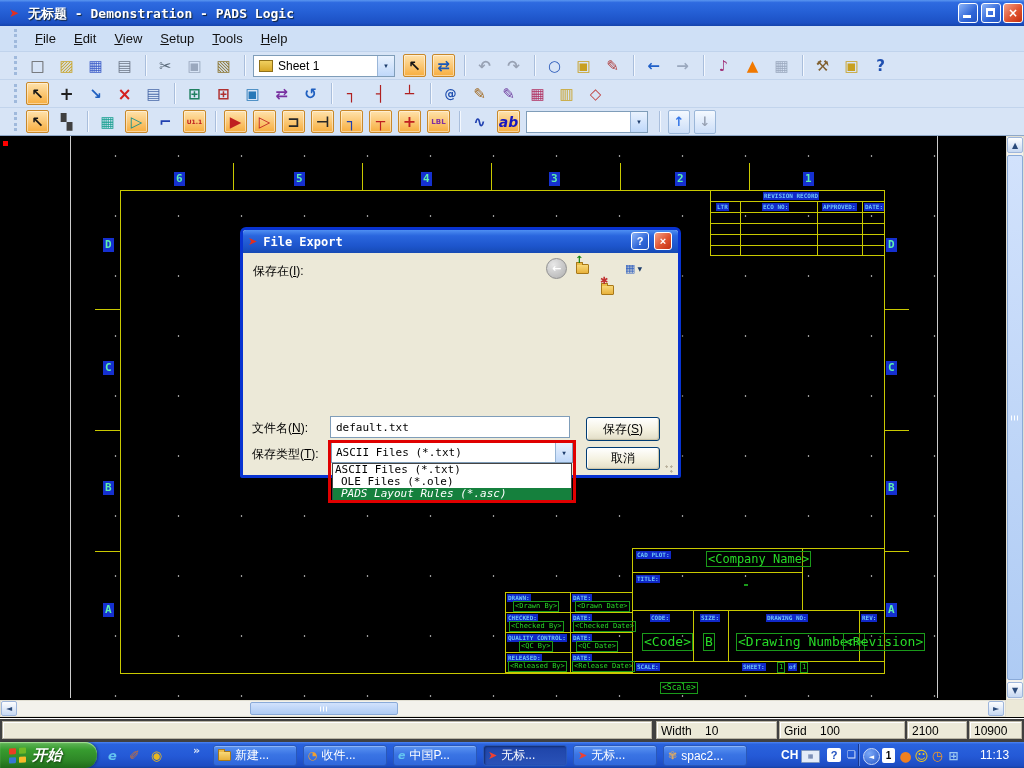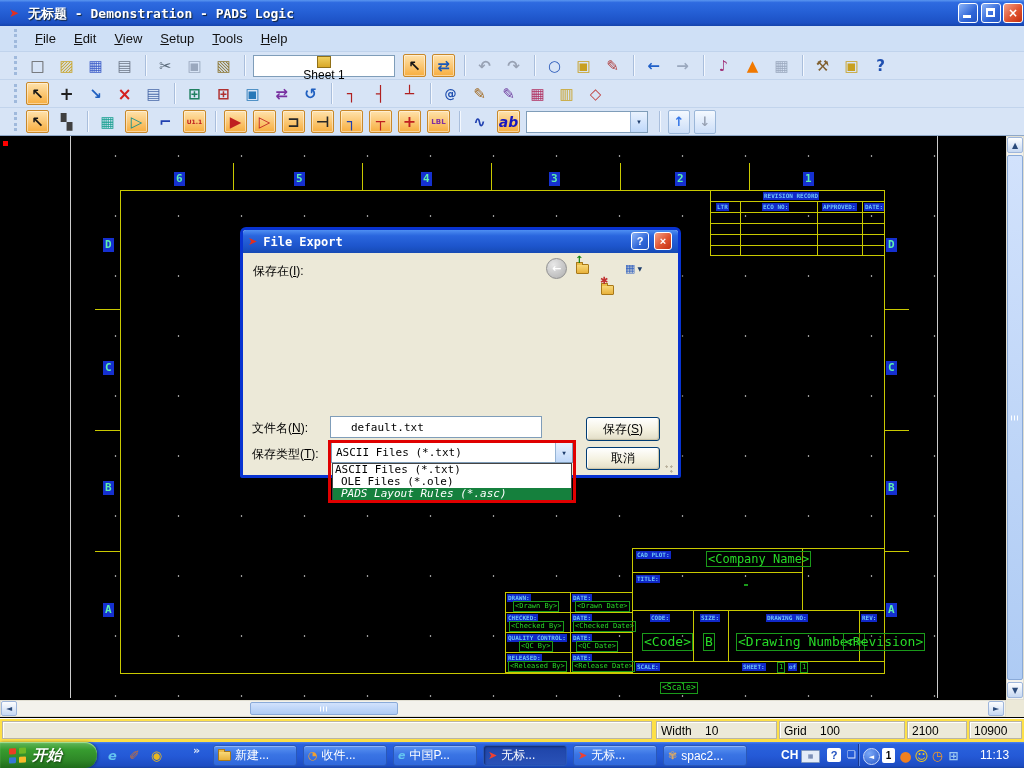--- a/index.html
+++ b/index.html
@@ -24,21 +24,21 @@
   .trow{position:absolute;left:0;width:1024px;height:28px;background:#D7E4F6;border-bottom:1px solid #C2D4EC;display:flex;align-items:center;padding-left:14px;box-sizing:border-box;}
   #tbrow1{top:52px;} #tbrow2{top:80px;} #tbrow3{top:108px;border-bottom:1px solid #8FA8C8;}
   .tb{width:23px;height:23px;display:flex;align-items:center;justify-content:center;
       font:15px "DejaVu Sans",sans-serif;margin-right:6px;border-radius:2px;box-sizing:border-box;flex:none;}
   .tb.hl{background:linear-gradient(180deg,#FFE2AC,#F7AE3F);border:1px solid #C8882A;box-shadow:inset 0 0 0 1px rgba(255,255,255,.45);}
   .tsep{width:1px;height:21px;background:#A9BEDC;box-shadow:1px 0 0 #F4F8FE;margin:0 8px 0 3px;flex:none;}
   .scombo{height:22px;background:#fff;border:1px solid #7F9DB9;display:flex;align-items:center;margin-right:8px;font:12px "Liberation Sans",sans-serif;box-sizing:border-box;flex:none;}
   .scombo .sheet-ic{width:12px;height:10px;background:linear-gradient(180deg,#F0D060,#D8A828);border:1px solid #907018;margin:0 5px;flex:none;}
   .scombo .car{margin-left:auto;width:16px;height:20px;background:linear-gradient(180deg,#E9F2FE,#BFD8FA);border-left:1px solid #9AB6D8;
                display:flex;align-items:center;justify-content:center;font-size:6px;color:#1C3C6C;flex:none;}
-  #sheetcombo{width:142px;flex-direction:column;} #tb3combo{width:122px;}
+  #sheetcombo{width:142px;} #tb3combo{width:122px;}
   .updn{width:20px;height:22px;border:1px solid #9AB6D8;border-radius:2px;background:linear-gradient(180deg,#F4F9FF,#CCDEF8);
         display:flex;align-items:center;justify-content:center;font:bold 13px "DejaVu Sans",sans-serif;margin-right:4px;flex:none;}
   
   .dots{position:absolute;left:70px;top:136px;width:868px;height:562px;
         background-image:radial-gradient(rgba(255,255,255,.6) .6px,transparent 1.2px);
         background-size:63px 60px;background-position:14px 50px;}
   .wl{position:absolute;background:rgba(240,240,240,.85);}
   .yl{position:absolute;background:#C9C900;}
   .ybox{position:absolute;border:1px solid #C9C900;box-sizing:border-box;}
   .zl{position:absolute;background:#1530D0;color:#5FF0B0;font:bold 11px/14px "DejaVu Sans Mono",monospace;padding:0 2px;text-align:center;}
@@ -90,21 +90,21 @@
   .grip{position:absolute;left:420px;top:233px;width:12px;height:12px;
         background:radial-gradient(circle at 30% 30%,#B8B09C 1px,transparent 1.4px),
                    radial-gradient(circle at 70% 70%,#B8B09C 1px,transparent 1.4px),
                    radial-gradient(circle at 70% 30%,#B8B09C 1px,transparent 1.4px);}
   .ddl{position:absolute;left:332px;top:463px;width:240px;height:38px;background:#fff;border:1px solid #444;box-sizing:border-box;z-index:40;}
   .ddi{height:12px;padding-left:2px;font:11px/12px "DejaVu Sans Mono",monospace;color:#000;white-space:nowrap;overflow:hidden;}
   .ddi.ind{padding-left:8px;}
   .ddi.selected{background:#15803d;color:#fff;font-style:italic;}
   .redbox{position:absolute;left:328px;top:440px;width:248px;height:63px;border:3px solid #E00000;box-sizing:border-box;z-index:60;}
   
-  .sbar{position:absolute;left:0;top:718px;width:1024px;height:24px;background:#fde047;border-top:1px solid #fff;}
+  .sbar{position:absolute;left:0;top:718px;width:1024px;height:24px;background:#404040;border-top:1px solid #fff;}
   .sp{position:absolute;top:2px;height:18px;border:1px solid #B9B4A4;box-shadow:inset 1px 1px 0 #FFF;
       background:#ECE9D8;font:12px/16px "Liberation Sans",sans-serif;color:#000;box-sizing:border-box;padding:1px 4px;white-space:nowrap;}
   
   .task{position:absolute;left:0;top:742px;width:1024px;height:26px;
         background:linear-gradient(180deg,#4E86F4 0%,#2A63DE 8%,#2459D6 55%,#1D4CC2 92%,#16409F 100%);}
   .start{position:absolute;left:0;top:0;width:97px;height:26px;border-radius:0 12px 12px 0;
         background:linear-gradient(180deg,#64B85C 0%,#379C2F 30%,#2E8727 70%,#1F6B1A 100%);
         box-shadow:inset 0 1px 1px #A8E098,1px 0 3px rgba(0,0,0,.4);display:flex;align-items:center;color:#fff;
         font:bold italic 15px "Liberation Sans",sans-serif;text-shadow:1px 1px 2px #14420E;}
   .flag{position:relative;width:17px;height:15px;margin:0 6px 0 9px;transform:skewY(-4deg);}
@@ -372,21 +372,21 @@
         <span class="fld"></span>
         <span class="ov">✱</span>
       </span>
     <span class="navbtn" style="left:377px;top:28px;width:27px;color:#3060C0">
         <span>▦</span>
         <span style="font-size:6px;color:#1C3C6C;margin-left:2px">▼</span>
       </span>
 
 
     <span class="dlbl" style="left:9px;top:190px"><span>文件名(</span><span class="ak">N</span><span>):</span></span>
-    <div class="cmb" style="left:87px;top:186px;width:212px;height:22px;padding-left:20px">
+    <div class="cmb" style="left:87px;top:186px;width:240px;height:22px;padding-left:5px">
       <span>default.txt</span>
     </div>
     <div class="xbtn" style="left:343px;top:187px;width:74px;height:24px">
         <span>保存(</span>
         <span class="ak">S</span>
         <span>)</span>
       </div>
 
     <span class="dlbl" style="left:9px;top:216px"><span>保存类型(</span><span class="ak">T</span><span>):</span></span>
     <div class="cmb" style="left:88px;top:212px;width:242px;height:21px;padding-left:4px">

